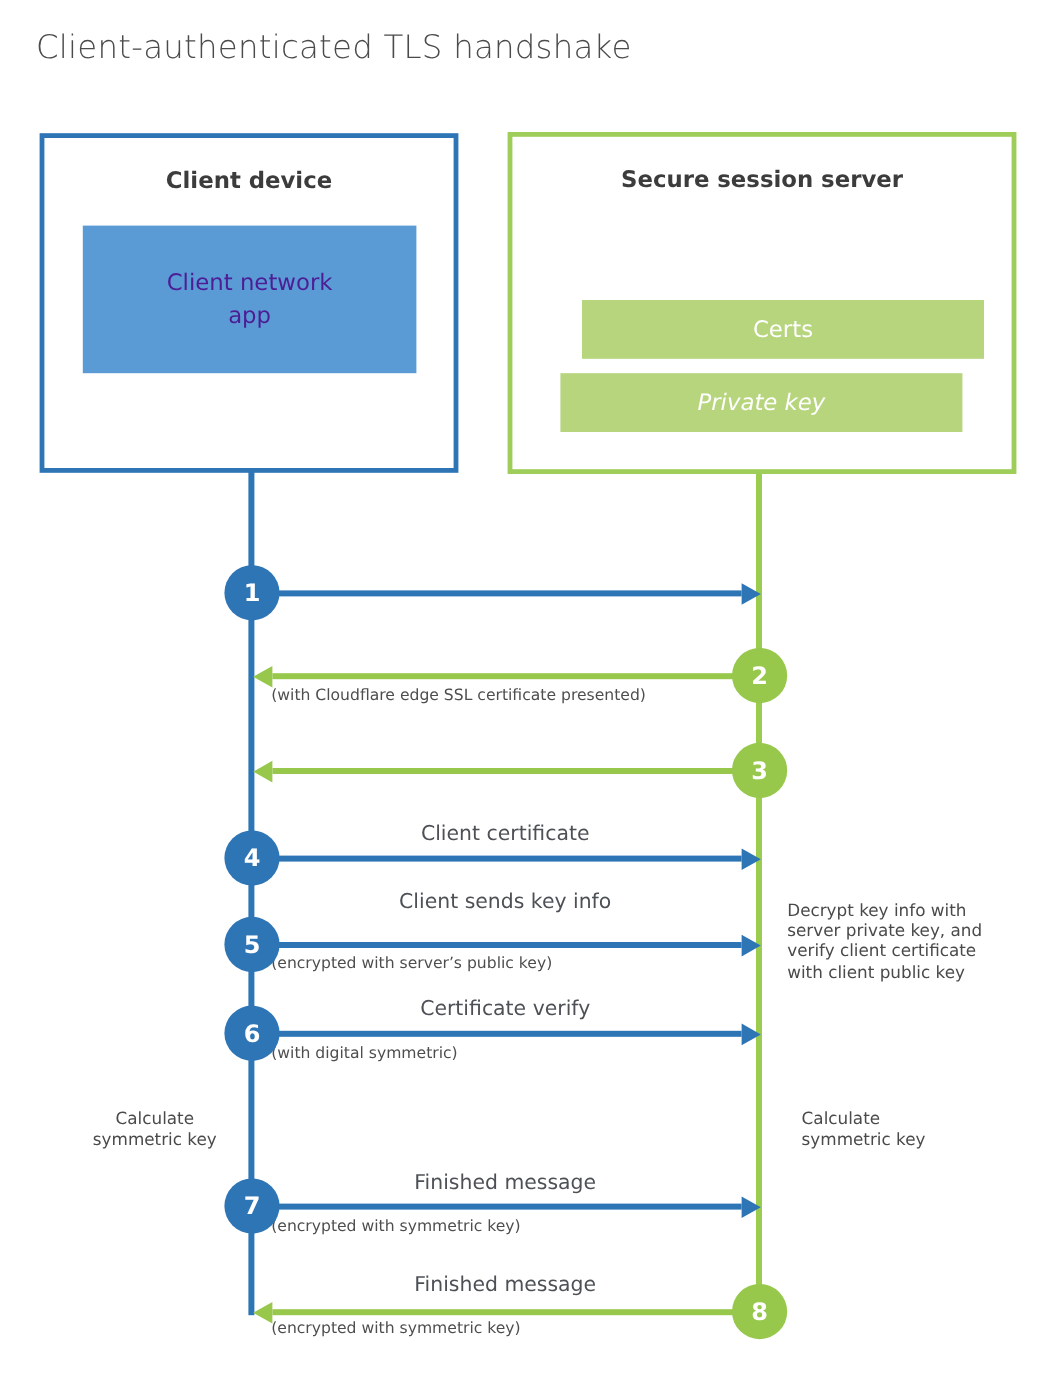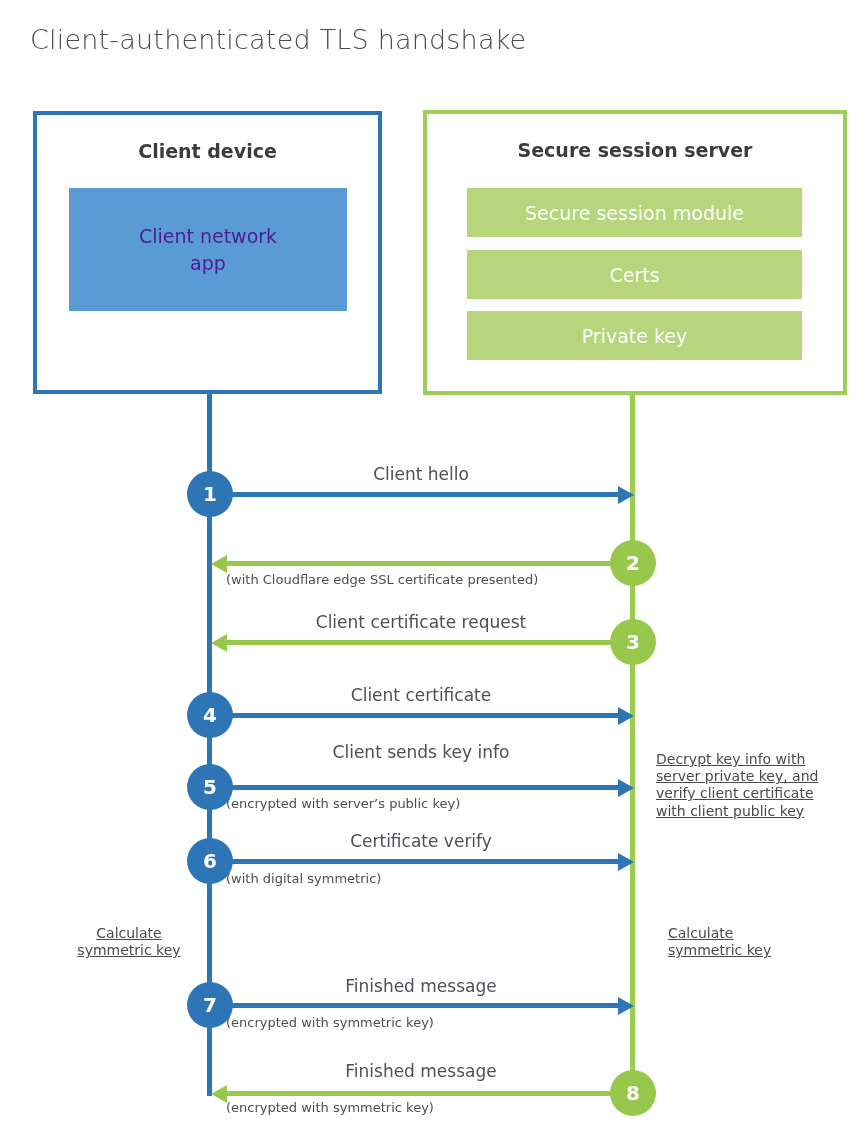--- a/index.html
+++ b/index.html
@@ -53,22 +53,22 @@
   }
   .server-bar {
     position: absolute;
     left: 467px; width: 335px; height: 49px;
     background: #b6d57c;
     color: #ffffff;
     font-size: 19px;
     display: flex; align-items: center; justify-content: center;
   }
   .bar-0 { top: 188px; }
-  .bar-1 { top: 250px; }
-  .bar-2 { top: 311px; }
+  .bar-1 { top: 250px; margin-left: 18px; }
+  .bar-2 { top: 311px; font-style: italic; }
   
   .vline { position: absolute; width: 5px; }
   .client-line { left: 207px; top: 393px; height: 703px; background: #2e75b6; }
   .server-line { left: 630px; top: 395px; height: 698px; background: #9bcb4f; }
   
   .circle {
     position: absolute;
     width: 46px; height: 46px;
     border-radius: 50%;
     color: #ffffff;
@@ -102,21 +102,20 @@
     font-size: 13px;
     color: #4e4e4e;
   }
   
   .note {
     position: absolute;
     font-size: 14px;
     color: #4a4a4a;
     line-height: 1.23;
     white-space: pre-line;
-    text-decoration: underline;
   }
   .decrypt-note { left: 656px; top: 751px; width: 190px; text-align: left; }
   .calc-left { left: 38px; top: 925px; width: 182px; text-align: center; }
   .calc-right { left: 668px; top: 925px; width: 160px; text-align: left; }
 </style>
 </head>
 <body>
 
 <div class="page">
 
@@ -124,38 +123,35 @@
 
   <div class="entity-box client-box">
     <div class="entity-title">Client device</div>
   </div>
   <div class="app-box">Client network
 app</div>
 
   <div class="entity-box server-box">
     <div class="entity-title">Secure session server</div>
   </div>
-  <div class="server-bar bar-0">Secure session module</div>
   <div class="server-bar bar-1">Certs</div>
   <div class="server-bar bar-2">Private key</div>
 
   <div class="vline client-line"></div>
   <div class="vline server-line"></div>
 
-  <div class="msg-label" style="top:464px">Client hello</div>
   <div class="arrow-bar blue" style="top:492px"></div>
   <div class="arrow-head right" style="top:486px"></div>
   <div class="circle blue" style="top:471px">1</div>
 
   <div class="arrow-bar green" style="top:561px"></div>
   <div class="arrow-head left" style="top:555px"></div>
   <div class="msg-sub" style="top:572px">(with Cloudflare edge SSL certificate presented)</div>
   <div class="circle green" style="top:540px">2</div>
 
-  <div class="msg-label" style="top:612px">Client certificate request</div>
   <div class="arrow-bar green" style="top:640px"></div>
   <div class="arrow-head left" style="top:634px"></div>
   <div class="circle green" style="top:619px">3</div>
 
   <div class="msg-label" style="top:685px">Client certificate</div>
   <div class="arrow-bar blue" style="top:713px"></div>
   <div class="arrow-head right" style="top:707px"></div>
   <div class="circle blue" style="top:692px">4</div>
 
   <div class="msg-label" style="top:742px">Client sends key info</div>

